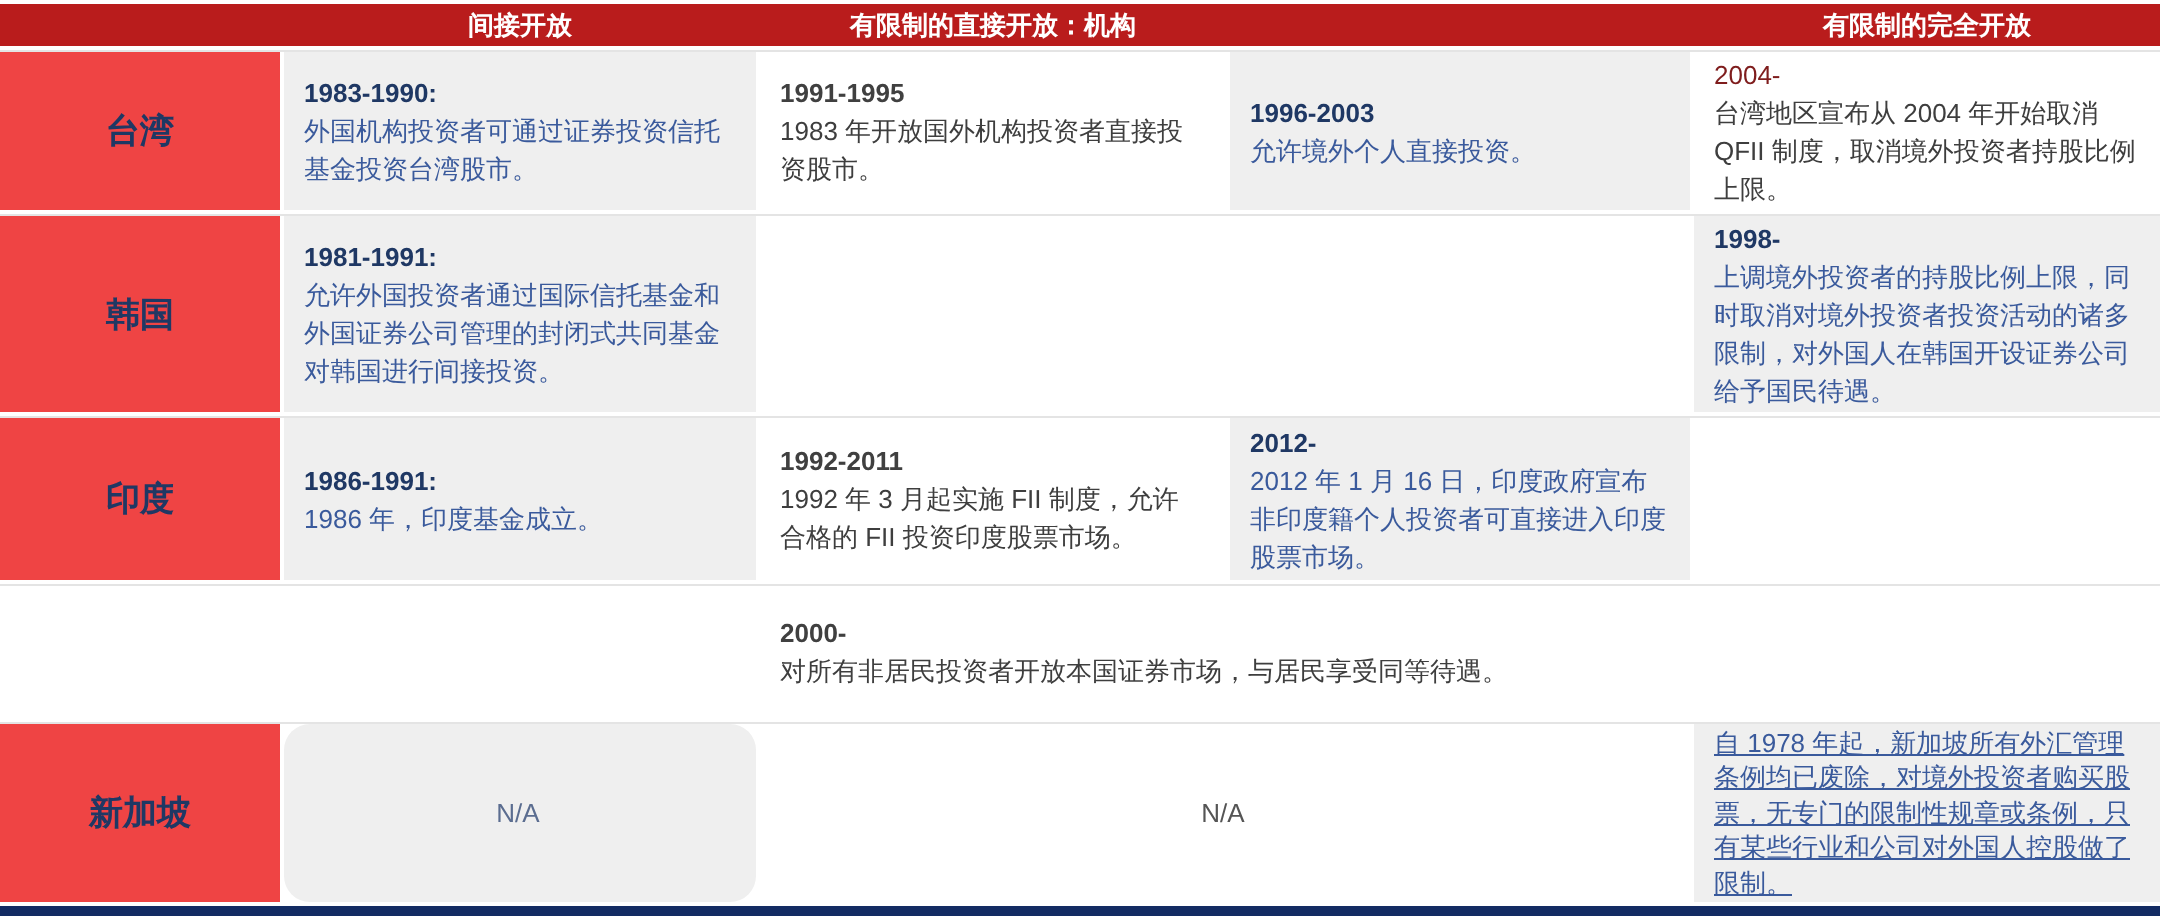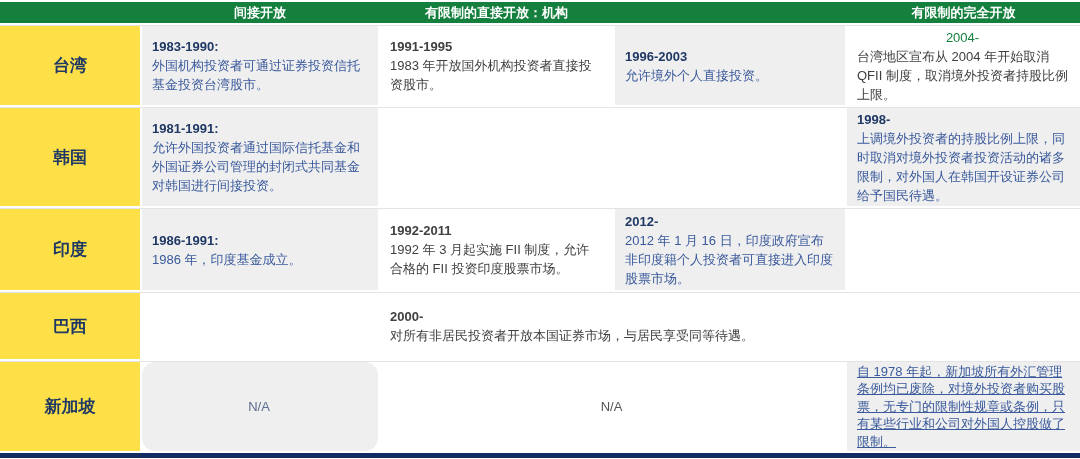--- a/index.html
+++ b/index.html
@@ -9,21 +9,21 @@
     -webkit-font-smoothing:antialiased;
   }
   .table{width:1080px;padding-top:2px;}
   .grid{
     display:grid;
     grid-template-columns:140px 236px 233px 230px 233px;
     column-gap:2px;
   }
   
   .header-bar{
-    background:#15803d;
+    background:#b91c1c;
     height:21px;
     align-items:center;
   }
   .header-cell{
     color:#ffffff;
     font-weight:bold;
     font-size:13px;
     text-align:center;
     line-height:21px;
     white-space:nowrap;
@@ -48,29 +48,29 @@
     line-height:19px;
     overflow:hidden;
   }
   .country{
     align-items:center;
     justify-content:center;
     padding:0;
     font-size:17px;
     font-weight:bold;
     color:#1f3864;
-    background:#fde047;
+    background:#ef4444;
     text-align:center;
   }
   .gray{background:#efefef;color:#3a5a9c;}
   .white{background:#ffffff;color:#3e3e3e;}
   .period{font-weight:bold;display:block;}
   .gray .period{color:#1f3864;}
   .white .period{color:#404040;}
-  .period.regular{font-weight:normal;color:#15803d;text-align:center;}
+  .period.regular{font-weight:normal;color:#7f1d1d;}
   .desc{display:block;}
   .na{align-items:center;justify-content:center;text-align:center;border-radius:13px;}
   .gray.na{color:#5b6d90;}
   .white.na{color:#555555;}
   .tight{line-height:17.5px;text-decoration:underline;}
   .c1{grid-column:1;}
   .c2{grid-column:2;}
   .c3{grid-column:3;}
   .c4{grid-column:4;}
   .c5{grid-column:5;}
@@ -141,21 +141,20 @@
     <div class="cell gray c4">
       <span class="period">2012-</span>
       <span class="desc">2012 年 1 月 16 日，印度政府宣布非印度籍个人投资者可直接进入印度股票市场。</span>
     </div>
     <div class="cell white c5">
       <span class="desc"></span>
     </div>
   </div>
 
   <div class="grid row row-brazil">
-    <div class="cell country c1">巴西</div>
     <div class="cell white c3-5">
       <span class="period">2000-</span>
       <span class="desc">对所有非居民投资者开放本国证券市场，与居民享受同等待遇。</span>
     </div>
   </div>
 
   <div class="grid row row-singapore">
     <div class="cell country c1">新加坡</div>
     <div class="cell gray na c2">N/A</div>
     <div class="cell white na c3-4">N/A</div>

